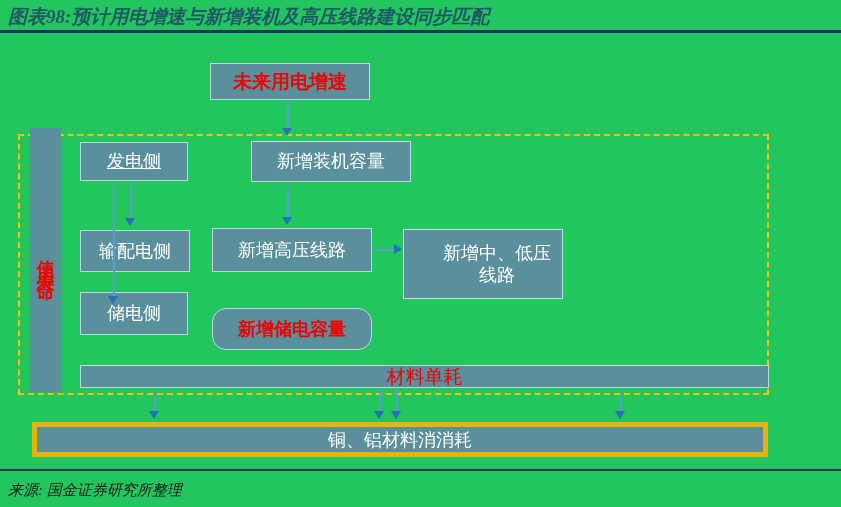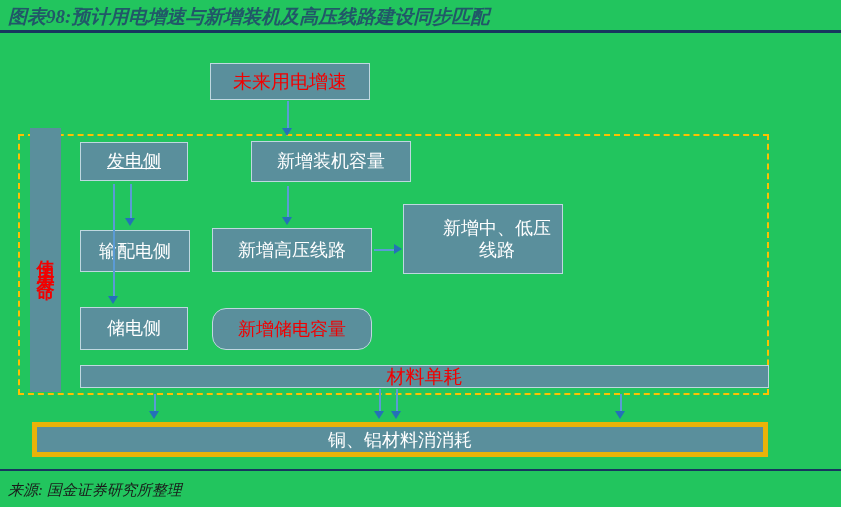--- a/index.html
+++ b/index.html
@@ -23,21 +23,21 @@
     color:var(--title);white-space:nowrap;
   }
   .rule{position:absolute;background:var(--rule);}
   .box{
     position:absolute;background:var(--teal);
     border:1px solid #BFD8E0;box-sizing:border-box;
     display:flex;align-items:center;justify-content:center;
     color:#ffffff;font-size:18px;line-height:1.25;text-align:center;
     white-space:pre-line;z-index:2;
   }
-  .box.red-text{color:var(--red);font-weight:normal;}
+  .box.red-text{color:var(--red);font-weight:bold;}
   .dashed-boundary{
     position:absolute;left:18px;top:134px;width:751px;height:261px;
     border:2.5px dashed var(--yellow);box-sizing:border-box;z-index:1;
   }
   .lifespan{
     position:absolute;left:30px;top:128px;width:31px;height:264px;
     background:var(--teal);z-index:3;
     display:flex;align-items:center;justify-content:center;
   }
   .lifespan .vtext{
@@ -89,35 +89,35 @@
   <div class="lifespan">
     <span class="vtext">使用寿命</span>
   </div>
 
   <div class="box" style="left:80px;top:142px;width:108px;height:39px;text-decoration:underline;">
     <span>发电侧</span>
   </div>
   <div class="box" style="left:80px;top:230px;width:110px;height:42px;">
     <span>输配电侧</span>
   </div>
-  <div class="box" style="left:80px;top:307px;width:108px;height:43px;">
+  <div class="box" style="left:80px;top:292px;width:108px;height:43px;">
     <span>储电侧</span>
   </div>
 
   <div class="box" style="left:212px;top:141px;width:160px;height:41px;margin-left:39px;">
     <span>新增装机容量</span>
   </div>
   <div class="box" style="left:212px;top:228px;width:160px;height:44px;">
     <span>新增高压线路</span>
   </div>
   <div class="box red-text" style="left:212px;top:308px;width:160px;height:42px;border-radius:14px;">
     <span>新增储电容量</span>
   </div>
 
-  <div class="box" style="left:403px;top:204px;width:160px;height:70px;padding-left:28px;">
+  <div class="box" style="left:403px;top:229px;width:160px;height:70px;padding-left:28px;">
     <span>新增中、低压
 线路</span>
   </div>
 
   <div class="matbar">
     <span>材料单耗</span>
   </div>
 
   <div class="bottombar">
     <span>铜、铝材料消消耗</span>

